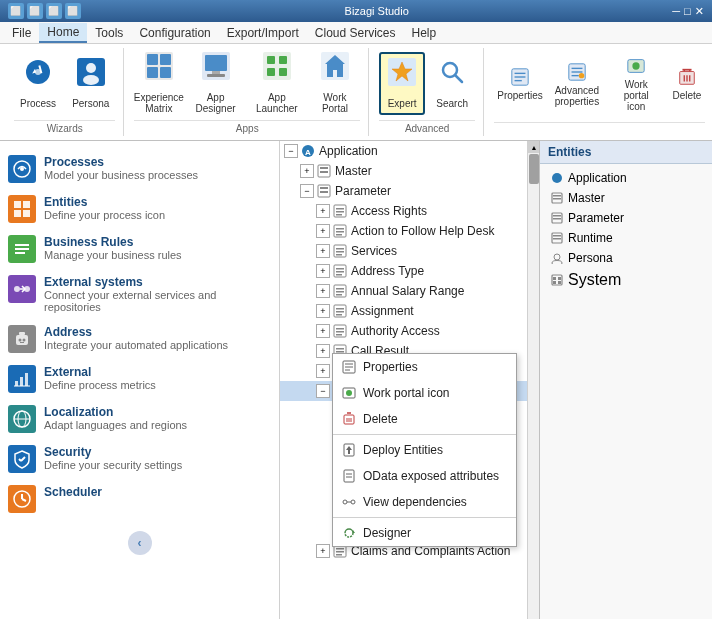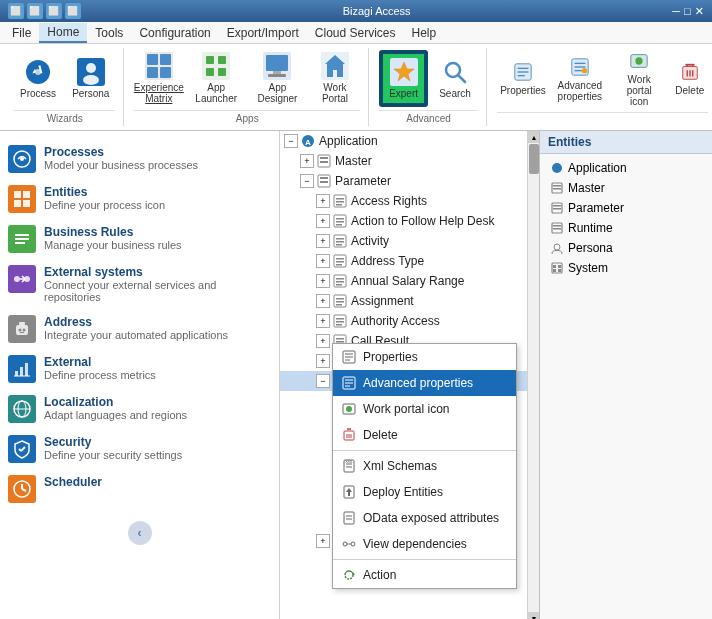--- a/index.html
+++ b/index.html
@@ -17,22 +17,22 @@
     .menu-item { padding: 2px 8px; font-size: 12px; cursor: pointer; color: #333; }
     .menu-item:hover, .menu-item.active { background: #c4d9f0; }
     .menu-item.active { background: #d4e8f8; border-bottom: 2px solid #4a7fb5; }
 
     
     .ribbon { background: linear-gradient(to bottom, #ffffff, #e8e8e8); border-bottom: 1px solid #c0c0c0; display: flex; flex-direction: column; }
     .ribbon-content { display: flex; align-items: stretch; padding: 4px 6px; gap: 2px; background: white; min-height: 72px; }
     .ribbon-group { display: flex; flex-direction: column; align-items: stretch; border-right: 1px solid #d8d8d8; padding: 0 8px; }
     .ribbon-group-buttons { display: flex; gap: 4px; flex: 1; align-items: center; }
     .ribbon-group-label { text-align: center; font-size: 10px; color: #666; padding: 2px 0; border-top: 1px solid #e0e0e0; margin-top: 2px; }
-    .ribbon-btn { display: flex; flex-direction: column; align-items: center; justify-content: center; padding: 4px 6px; cursor: pointer; border-radius: 3px; min-width: 46px; gap: 2px; }
-    .ribbon-btn.selected { background: #22c55e; border: 4px solid #0c4a6e; }
+    .ribbon-btn { display: flex; flex-direction: column; align-items: center; justify-content: center; padding: 4px 6px; cursor: pointer; border-radius: 3px; min-width: 46px; gap: 12px; }
+    .ribbon-btn.selected { background: #fef9c3; border: 2px solid #0c4a6e; }
     .ribbon-btn-icon { width: 28px; height: 28px; display: flex; align-items: center; justify-content: center; font-size: 20px; }
     .ribbon-btn-label { font-size: 10px; color: #333; text-align: center; line-height: 1.1; }
     .ribbon-btn-small { flex-direction: row; min-width: auto; padding: 3px 5px; gap: 3px; }
     .ribbon-btn-small .ribbon-btn-icon { width: 20px; height: 20px; font-size: 14px; }
 
     
     .main-area { display: flex; height: calc(619px - 22px - 22px - 82px); }
 
     
     .left-sidebar { width: 280px; background: white; border-right: 1px solid #d0d0d0; overflow-y: auto; padding: 8px 0; }
@@ -81,21 +81,21 @@
 
 <div class="title-bar">
   <div class="title-bar-left">
     <div class="title-bar-icons">
       <div class="title-icon">⬜</div>
       <div class="title-icon">⬜</div>
       <div class="title-icon">⬜</div>
       <div class="title-icon">⬜</div>
     </div>
   </div>
-  <span class="title-text">Bizagi Access</span>
+  <span class="title-text">Bizagi Studio</span>
   <div style="display:flex;gap:4px;">
     <span style="cursor:pointer;color:white;">─</span>
     <span style="cursor:pointer;color:white;">□</span>
     <span style="cursor:pointer;color:white;">✕</span>
   </div>
 </div>
 
 <div class="menu-bar">
   <span class="menu-item">File</span>
   <span class="menu-item active">Home</span>
@@ -140,44 +140,44 @@
         <div class="ribbon-btn">
           <div class="ribbon-btn-icon">
             <svg width="28" height="28" viewBox="0 0 28 28">
               <rect width="28" height="28" rx="2" fill="#e8e8e8"></rect>
               <rect x="2" y="2" width="11" height="11" rx="1" fill="#4a8cc8"></rect>
               <rect x="15" y="2" width="11" height="11" rx="1" fill="#4a8cc8"></rect>
               <rect x="2" y="15" width="11" height="11" rx="1" fill="#4a8cc8"></rect>
               <rect x="15" y="15" width="11" height="11" rx="1" fill="#4a8cc8"></rect>
             </svg>
           </div>
-          <span class="ribbon-btn-label" style="font-size:10px;text-decoration:underline;">Experience<br>Matrix</span>
+          <span class="ribbon-btn-label" style="font-size:10px;">Experience<br>Matrix</span>
+        </div>
+        <div class="ribbon-btn">
+          <div class="ribbon-btn-icon">
+            <svg width="28" height="28" viewBox="0 0 28 28">
+              <rect width="28" height="28" rx="2" fill="#e0e8f4"></rect>
+              <rect x="3" y="3" width="22" height="16" rx="1" fill="#4a8cc8"></rect>
+              <rect x="5" y="22" width="18" height="3" rx="1" fill="#888"></rect>
+              <rect x="10" y="19" width="8" height="3" fill="#aaa"></rect>
+            </svg>
+          </div>
+          <span class="ribbon-btn-label">App Designer</span>
         </div>
         <div class="ribbon-btn">
           <div class="ribbon-btn-icon">
             <svg width="28" height="28" viewBox="0 0 28 28">
               <rect width="28" height="28" rx="2" fill="#e8f0e8"></rect>
               <rect x="4" y="4" width="8" height="8" rx="1" fill="#4aaa4a"></rect>
               <rect x="16" y="4" width="8" height="8" rx="1" fill="#4aaa4a"></rect>
               <rect x="4" y="16" width="8" height="8" rx="1" fill="#4aaa4a"></rect>
               <rect x="16" y="16" width="8" height="8" rx="1" fill="#4aaa4a"></rect>
             </svg>
           </div>
           <span class="ribbon-btn-label">App Launcher</span>
-        </div>
-        <div class="ribbon-btn">
-          <div class="ribbon-btn-icon">
-            <svg width="28" height="28" viewBox="0 0 28 28">
-              <rect width="28" height="28" rx="2" fill="#e0e8f4"></rect>
-              <rect x="3" y="3" width="22" height="16" rx="1" fill="#4a8cc8"></rect>
-              <rect x="5" y="22" width="18" height="3" rx="1" fill="#888"></rect>
-              <rect x="10" y="19" width="8" height="3" fill="#aaa"></rect>
-            </svg>
-          </div>
-          <span class="ribbon-btn-label">App Designer</span>
         </div>
         <div class="ribbon-btn">
           <div class="ribbon-btn-icon">
             <svg width="28" height="28" viewBox="0 0 28 28">
               <rect width="28" height="28" rx="2" fill="#e8f0f8"></rect>
               <polygon points="14,3 24,12 22,12 22,25 16,25 16,18 12,18 12,25 6,25 6,12 4,12" fill="#4a8cc8"></polygon>
             </svg>
           </div>
           <span class="ribbon-btn-label">Work Portal</span>
         </div>
@@ -472,21 +472,21 @@
       <div class="tree-node" style="padding-left:36px;">
         <div class="tree-expander">+</div>
         <div class="tree-icon">
           <svg width="14" height="14" viewBox="0 0 14 14">
               <rect x="1" y="1" width="12" height="12" rx="1" fill="none" stroke="#888" stroke-width="1"></rect>
               <rect x="3" y="4" width="8" height="1.5" fill="#888"></rect>
               <rect x="3" y="7" width="8" height="1.5" fill="#888"></rect>
               <rect x="3" y="10" width="6" height="1.5" fill="#888"></rect>
             </svg>
         </div>
-        <span class="tree-label">Activity</span>
+        <span class="tree-label">Services</span>
       </div>
 
       <div class="tree-node" style="padding-left:36px;">
         <div class="tree-expander">+</div>
         <div class="tree-icon">
           <svg width="14" height="14" viewBox="0 0 14 14">
               <rect x="1" y="1" width="12" height="12" rx="1" fill="none" stroke="#888" stroke-width="1"></rect>
               <rect x="3" y="4" width="8" height="1.5" fill="#888"></rect>
               <rect x="3" y="7" width="8" height="1.5" fill="#888"></rect>
               <rect x="3" y="10" width="6" height="1.5" fill="#888"></rect>
@@ -598,31 +598,20 @@
       <div class="context-menu-item">
         <div class="context-menu-icon">
           <svg width="14" height="14" viewBox="0 0 14 14">
               <rect x="1" y="1" width="12" height="12" rx="1" fill="none" stroke="#666" stroke-width="1"></rect>
               <line x1="3" y1="4" x2="11" y2="4" stroke="#666" stroke-width="1"></line>
               <line x1="3" y1="7" x2="11" y2="7" stroke="#666" stroke-width="1"></line>
               <line x1="3" y1="10" x2="8" y2="10" stroke="#666" stroke-width="1"></line>
             </svg>
         </div>
         <span>Properties</span>
-      </div>
-      <div class="context-menu-item highlighted">
-        <div class="context-menu-icon">
-          <svg width="14" height="14" viewBox="0 0 14 14">
-              <rect x="1" y="1" width="12" height="12" rx="1" fill="none" stroke="white" stroke-width="1"></rect>
-              <line x1="3" y1="4" x2="11" y2="4" stroke="white" stroke-width="1"></line>
-              <line x1="3" y1="7" x2="11" y2="7" stroke="white" stroke-width="1"></line>
-              <line x1="3" y1="10" x2="8" y2="10" stroke="white" stroke-width="1"></line>
-            </svg>
-        </div>
-        <span>Advanced properties</span>
       </div>
       <div class="context-menu-item">
         <div class="context-menu-icon">
           <svg width="14" height="14" viewBox="0 0 14 14">
               <rect x="1" y="2" width="12" height="10" rx="1" fill="none" stroke="#666" stroke-width="1"></rect>
               <circle cx="7" cy="7" r="3" fill="#4aaa4a"></circle>
             </svg>
         </div>
         <span>Work portal icon</span>
       </div>
@@ -636,31 +625,20 @@
               <line x1="9" y1="6" x2="9" y2="10" stroke="#c04040" stroke-width="1"></line>
             </svg>
         </div>
         <span>Delete</span>
       </div>
       <div class="context-menu-separator"></div>
       <div class="context-menu-item">
         <div class="context-menu-icon">
           <svg width="14" height="14" viewBox="0 0 14 14">
               <rect x="2" y="1" width="10" height="12" rx="1" fill="none" stroke="#666" stroke-width="1"></rect>
-              <line x1="4" y1="5" x2="10" y2="5" stroke="#666" stroke-width="1"></line>
-              <line x1="4" y1="8" x2="10" y2="8" stroke="#666" stroke-width="1"></line>
-              <text x="7" y="4" text-anchor="middle" font-size="4" fill="#666">XML</text>
-            </svg>
-        </div>
-        <span>Xml Schemas</span>
-      </div>
-      <div class="context-menu-item">
-        <div class="context-menu-icon">
-          <svg width="14" height="14" viewBox="0 0 14 14">
-              <rect x="2" y="1" width="10" height="12" rx="1" fill="none" stroke="#666" stroke-width="1"></rect>
               <polygon points="7,3 10,7 8,7 8,11 6,11 6,7 4,7" fill="#666"></polygon>
             </svg>
         </div>
         <span>Deploy Entities</span>
       </div>
       <div class="context-menu-item">
         <div class="context-menu-icon">
           <svg width="14" height="14" viewBox="0 0 14 14">
               <rect x="2" y="1" width="10" height="12" rx="1" fill="none" stroke="#666" stroke-width="1"></rect>
               <line x1="4" y1="5" x2="10" y2="5" stroke="#666" stroke-width="1"></line>
@@ -681,21 +659,21 @@
       </div>
       <div class="context-menu-separator"></div>
       <div class="context-menu-item">
         <div class="context-menu-icon">
           <svg width="14" height="14" viewBox="0 0 14 14">
               <path d="M3 7 A4 4 0 0 1 11 7" fill="none" stroke="#4a8a4a" stroke-width="1.5"></path>
               <path d="M11 7 A4 4 0 0 1 3 7" fill="none" stroke="#4a8a4a" stroke-width="1.5" stroke-dasharray="2,1"></path>
               <polygon points="11,4 13,7 11,7" fill="#4a8a4a"></polygon>
             </svg>
         </div>
-        <span>Action</span>
+        <span>Designer</span>
       </div>
     </div>
   </div>
 
   <div class="right-panel">
     <div class="entities-header">Entities</div>
     <div class="entities-list">
       <div class="entity-item">
         <div class="entity-icon">
           <svg width="12" height="12" viewBox="0 0 12 12">
@@ -746,17 +724,17 @@
       <div class="entity-item">
         <div class="entity-icon">
           <svg width="12" height="12" viewBox="0 0 12 12">
               <rect x="1" y="1" width="10" height="10" rx="1" fill="none" stroke="#888" stroke-width="1.2"></rect>
               <rect x="2" y="3" width="3" height="3" fill="#888"></rect>
               <rect x="7" y="3" width="3" height="3" fill="#888"></rect>
               <rect x="2" y="7" width="3" height="3" fill="#888"></rect>
               <rect x="7" y="7" width="3" height="3" fill="#888"></rect>
             </svg>
         </div>
-        <span style="font-size:12px;">System</span>
+        <span style="font-size:16px;">System</span>
       </div>
     </div>
   </div>
 </div>
 
 </body></html>

